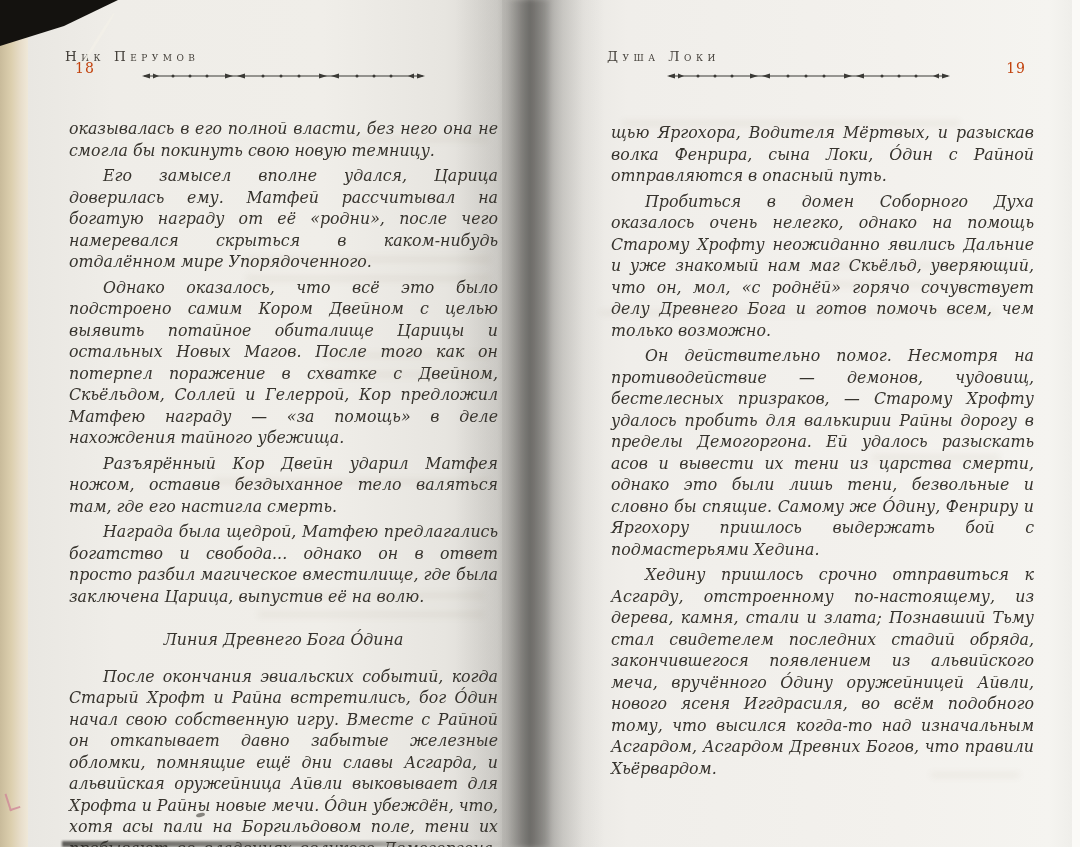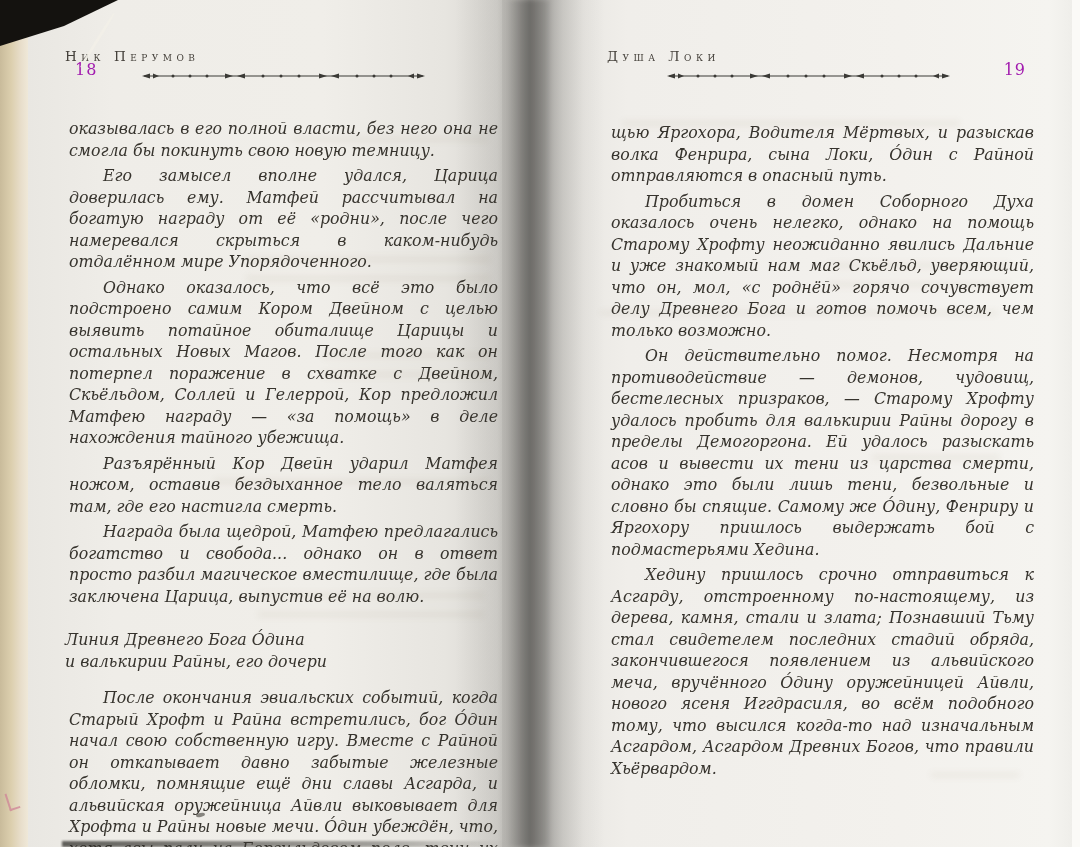--- a/index.html
+++ b/index.html
@@ -85,35 +85,35 @@
   .page.left{left:65px;top:48px;width:437px;}
   .page.right{left:607px;top:48px;width:431px;}
 
   .pagehead{position:relative;height:44px;}
   .running-title{
     text-align:left;font-variant:small-caps;font-size:13.5px;
     letter-spacing:4.5px;color:#45413b;line-height:16px;
   }
   .rule-wrap{text-align:center;margin-top:1px;}
   .pageno{
-    position:absolute;top:12px;font-size:16px;color:#a21caf;
+    position:absolute;top:12px;font-size:14px;color:#c2410c;
     font-style:normal;letter-spacing:1px;
   }
   .pageno.pn-left{left:10px;}
   .pageno.pn-right{right:12px;}
 
   .body-text{
     margin-top:26px;font-style:italic;font-size:15.8px;line-height:21.5px;
     text-align:justify;color:#36332d;
   }
   .page.right .body-text{margin-top:30px;}
   .body-text p{margin:4px;text-indent:34px;}
   .body-text p.continuation{text-indent:0;}
   .section-heading{
-    text-align:left;font-style:italic;font-size:15.8px;line-height:21.5px;
+    text-align:center;font-style:italic;font-size:15.8px;line-height:21.5px;
     margin:22px 0 15px 0;color:#36332d;
   }
   .ornament{vertical-align:middle;}
 </style>
 </head>
 <body>
 
 <div class="scan">
 
   <div class="page-bg left"></div>
@@ -165,21 +165,20 @@
     </div>
 
     <div class="body-text">
       <p class="continuation">оказывалась в его полной власти, без него она не смогла бы покинуть свою новую темницу.</p>
       <p>Его замысел вполне удался, Царица доверилась ему. Матфей рассчитывал на богатую награду от её «родни», после чего намеревался скрыться в каком-нибудь отдалённом мире Упорядоченного.</p>
       <p>Однако оказалось, что всё это было подстроено самим Кором Двейном с целью выявить потайное обиталище Царицы и остальных Новых Магов. После того как он потерпел поражение в схватке с Двейном, Скьёльдом, Соллей и Гелеррой, Кор предложил Матфею награду — «за помощь» в деле нахождения тайного убежища.</p>
       <p>Разъярённый Кор Двейн ударил Матфея ножом, оставив бездыханное тело валяться там, где его настигла смерть.</p>
       <p>Награда была щедрой, Матфею предлагались богатство и свобода... однако он в ответ просто разбил магическое вместилище, где была заключена Царица, выпустив её на волю.</p>
       <div class="section-heading">
         <div>Линия Древнего Бога О́дина</div>
-        <div>и валькирии Райны, его дочери</div>
       </div>
       <p>После окончания эвиальских событий, когда Старый Хрофт и Райна встретились, бог О́дин начал свою собственную игру. Вместе с Райной он откапывает давно забытые железные обломки, помнящие ещё дни славы Асгарда, и альвийская оружейница Айвли выковывает для Хрофта и Райны новые мечи. О́дин убеждён, что, хотя асы пали на Боргильдовом поле, тени их пребывают во владениях великого Демогоргона, и он сможет так или иначе, но вызволить их. Заручившись помо-</p>
     </div>
   </div>
 
   <div class="page right">
     <div class="pagehead">
       <div class="running-title">Душа Локи</div>
       <div class="rule-wrap">
         <svg class="ornament" width="285" height="12" viewBox="0 0 285 12" style="margin-left:-28px;">

